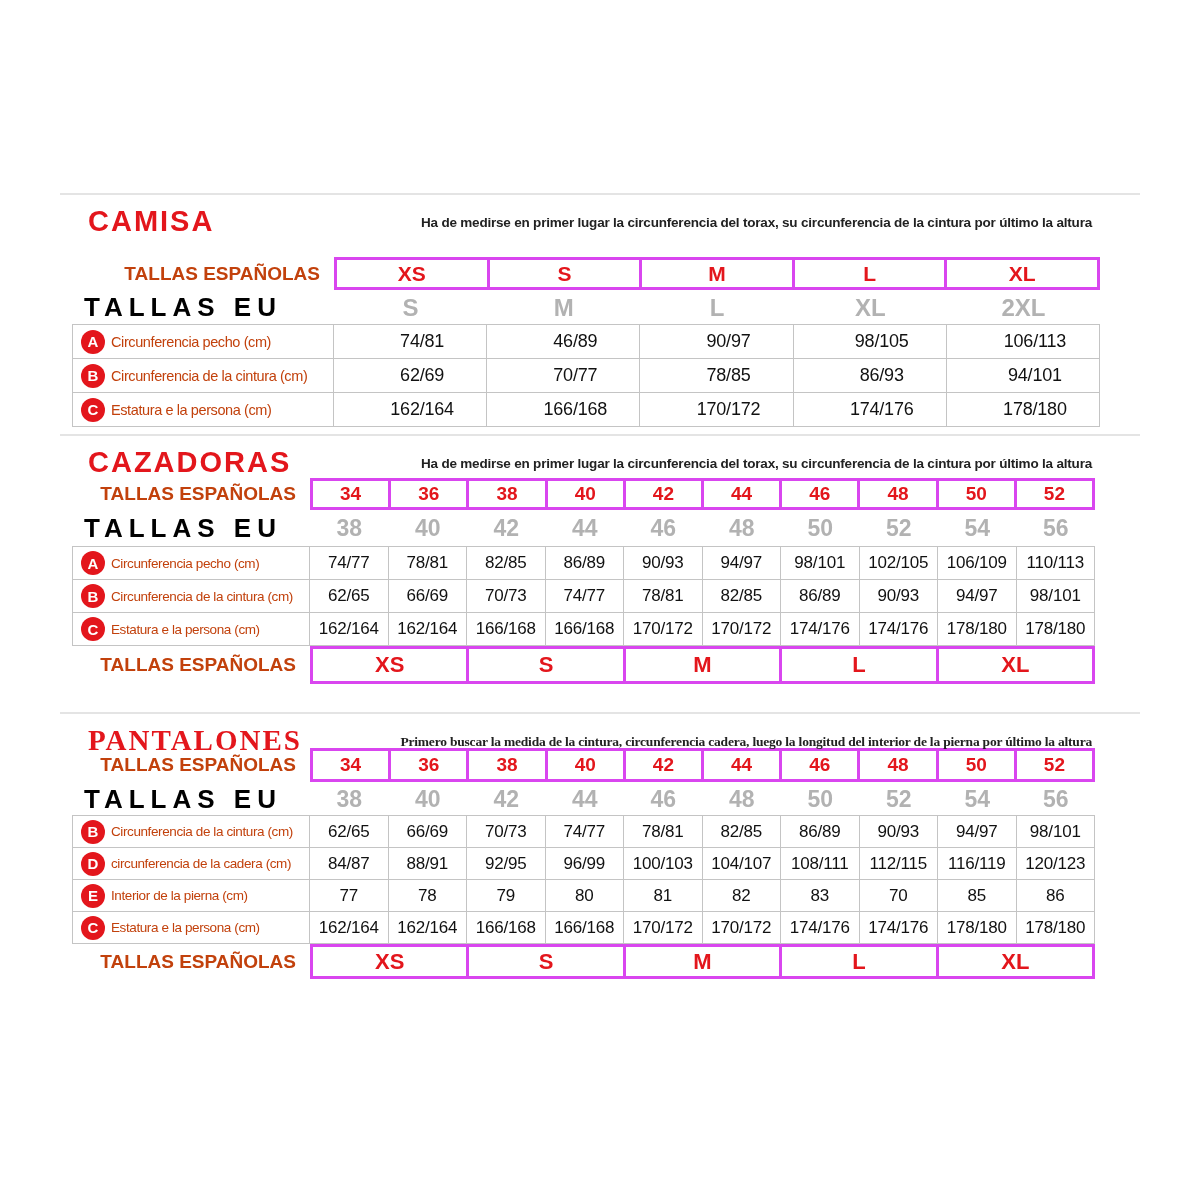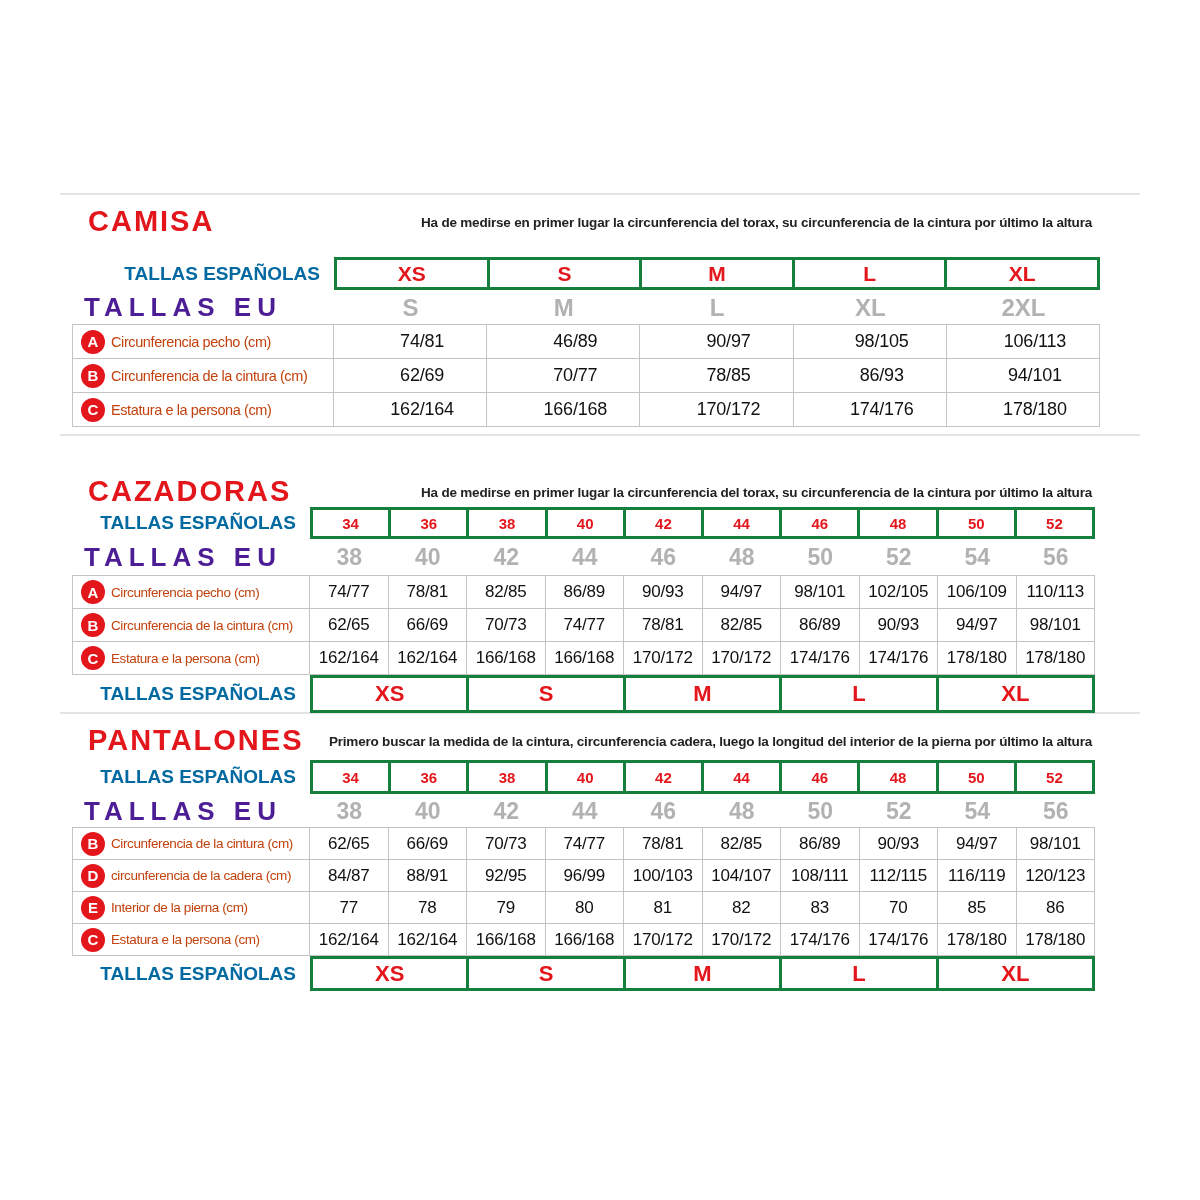--- a/index.html
+++ b/index.html
@@ -23,35 +23,35 @@
   .row { display:flex; align-items:stretch; }
   .label-col { display:flex; align-items:center; }
 
   
   .s0 .tbl { width:1028px; }
   .s0 .label-col { flex:0 0 262px; }
   .s1 .tbl, .s2 .tbl { width:1023px; }
   .s1 .label-col, .s2 .label-col { flex:0 0 238px; }
 
   
-  .size-row .label-col { justify-content:flex-end; padding-right:14px; color:#0369a1; font-weight:bold; font-size:19px; white-space:nowrap; }
+  .size-row .label-col { justify-content:flex-end; padding-right:14px; color:#c2410c; font-weight:bold; font-size:19px; white-space:nowrap; }
   .red-cell {
-    flex:1; border:3px solid #15803d; background:#fff;
+    flex:1; border:3px solid #d946ef; background:#fff;
     display:flex; align-items:center; justify-content:center;
     color:#e3161c; font-weight:bold;
   }
   .red-cell + .red-cell { margin-left:-3px; }
   .s0 .size-row { height:33px; } .s0 .red-cell { font-size:21px; }
   .s1 .size-row { height:32px; } .s2 .size-row { height:34px; }
-  .s1 .red-cell, .s2 .red-cell { font-size:15px; }
+  .s1 .red-cell, .s2 .red-cell { font-size:19px; }
   .bottom-size .red-cell { font-size:22px; }
   .s1 .bottom-size { height:38px; } .s2 .bottom-size { height:35px; }
 
   
-  .eu-row .label-col { justify-content:flex-start; padding-left:12px; color:#4c1d95; font-weight:bold; font-size:26px; letter-spacing:6px; white-space:nowrap; }
+  .eu-row .label-col { justify-content:flex-start; padding-left:12px; color:#000000; font-weight:bold; font-size:26px; letter-spacing:6px; white-space:nowrap; }
   .eu-cell { flex:1; display:flex; align-items:center; justify-content:center; color:#b2b2b2; font-weight:bold; font-size:23px; }
   .s0 .eu-row { height:35px; } .s0 .eu-cell { font-size:24px; }
   .s1 .eu-row { height:37px; } .s2 .eu-row { height:34px; }
 
   
   .data-row { margin-top:-1px; }
   .data-row .label-col { border:1px solid #c4c4c4; background:#fff; padding-left:8px; gap:6px; }
   .data-cell {
     flex:1; border:1px solid #c4c4c4; margin-left:-1px; background:#fff;
     display:flex; align-items:center; justify-content:center;
@@ -64,22 +64,22 @@
     flex:0 0 24px; width:24px; height:24px; border-radius:50%;
     background:#e3161c; color:#fff; font-weight:bold; font-size:15px;
     display:flex; align-items:center; justify-content:center;
   }
   .mlabel { color:#c2410c; font-weight:normal; white-space:nowrap; letter-spacing:-0.4px; }
   .s0 .mlabel { font-size:14.5px; }
   .s1 .mlabel, .s2 .mlabel { font-size:13.5px; }
 
   
   .s0 { top:193px; } .s0 .sec-head { height:64px; }
-  .s1 { top:434px;margin-top:29px; } .s1 .sec-head { height:44px; }
-  .s2 { top:712px; } .s2 .sec-head { height:48px; }
+  .s1 { top:434px; } .s1 .sec-head { height:44px; }
+  .s2 { top:712px; } .s2 .sec-head { height:36px;font-family:Liberation Serif, serif; }
 </style>
 </head>
 <body>
 
 <div class="separator" style="top:193px"></div>
 <div class="separator" style="top:434px"></div>
 <div class="separator" style="top:712px"></div>
 
 <section class="section s0">
   <div class="sec-head">

